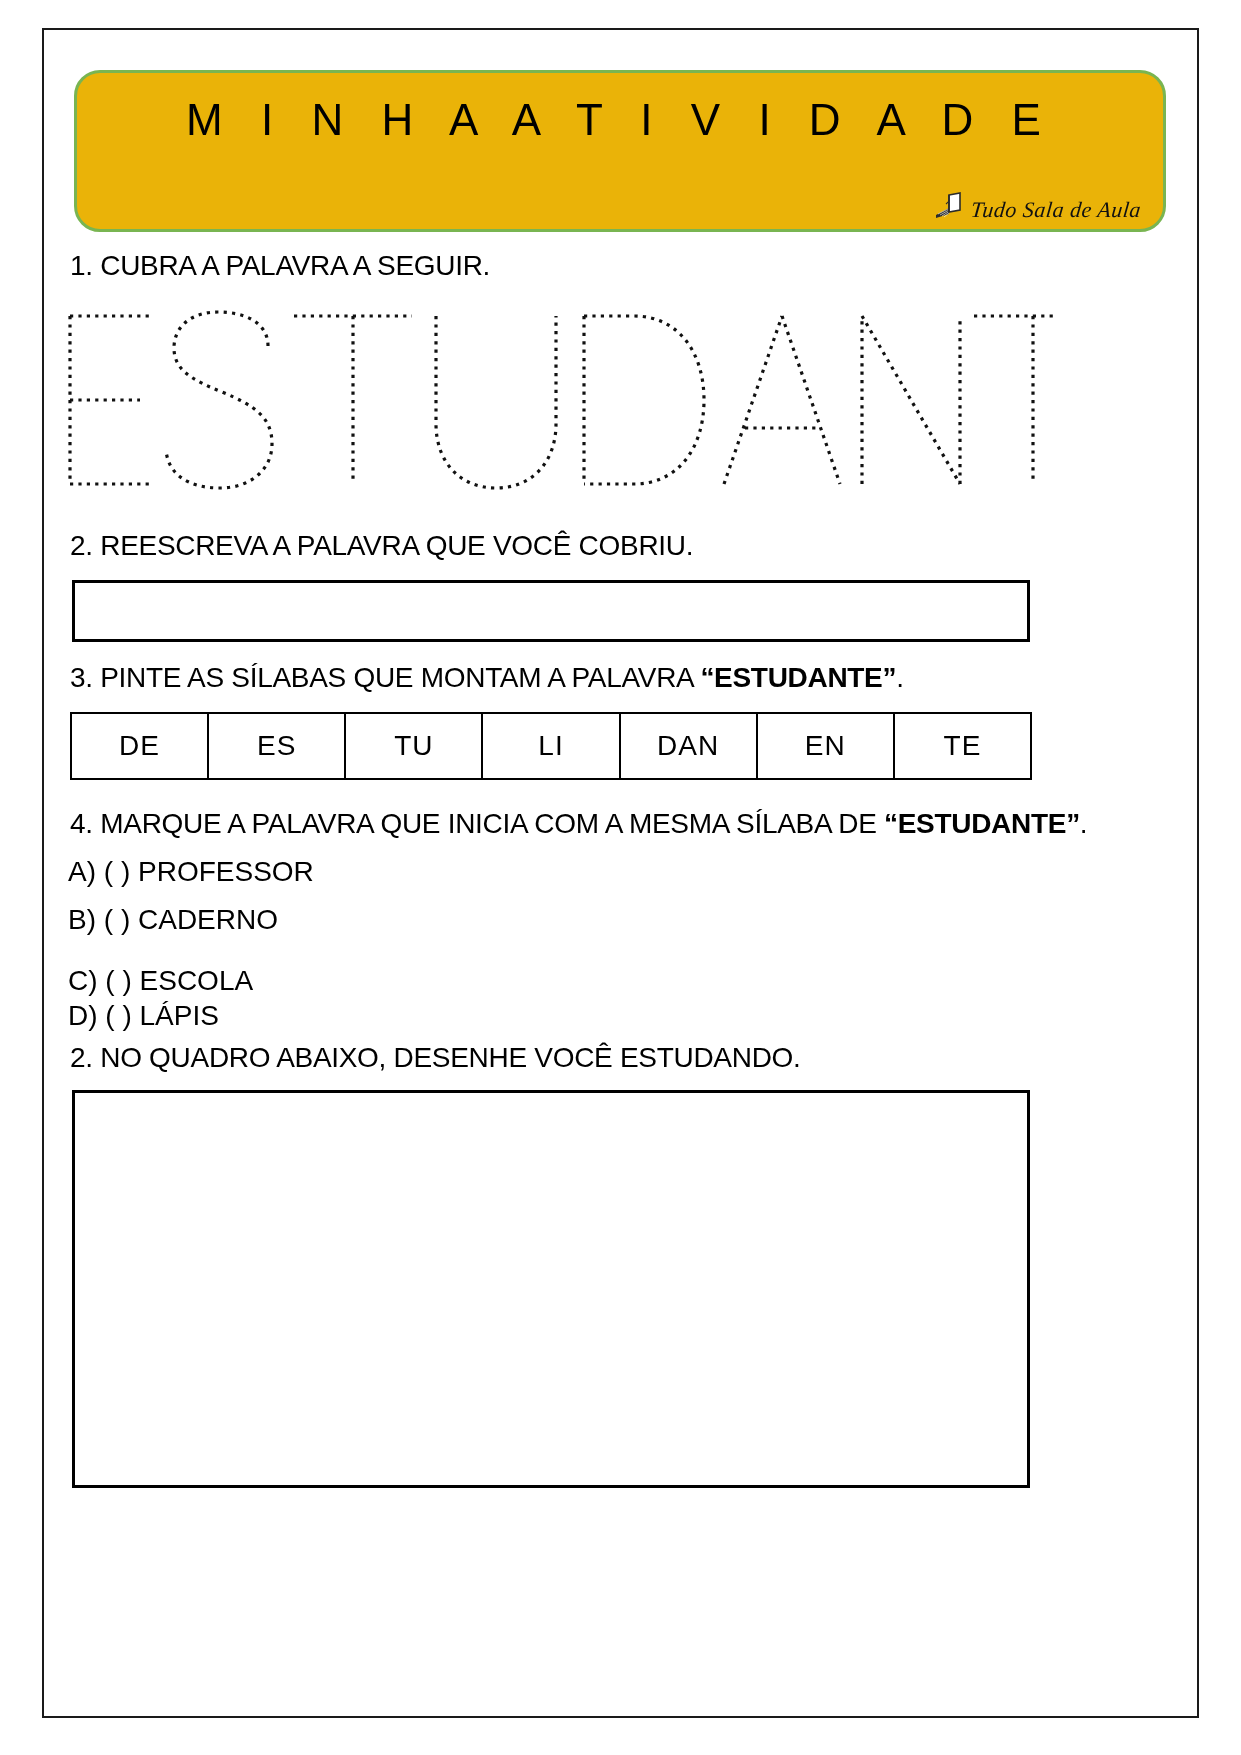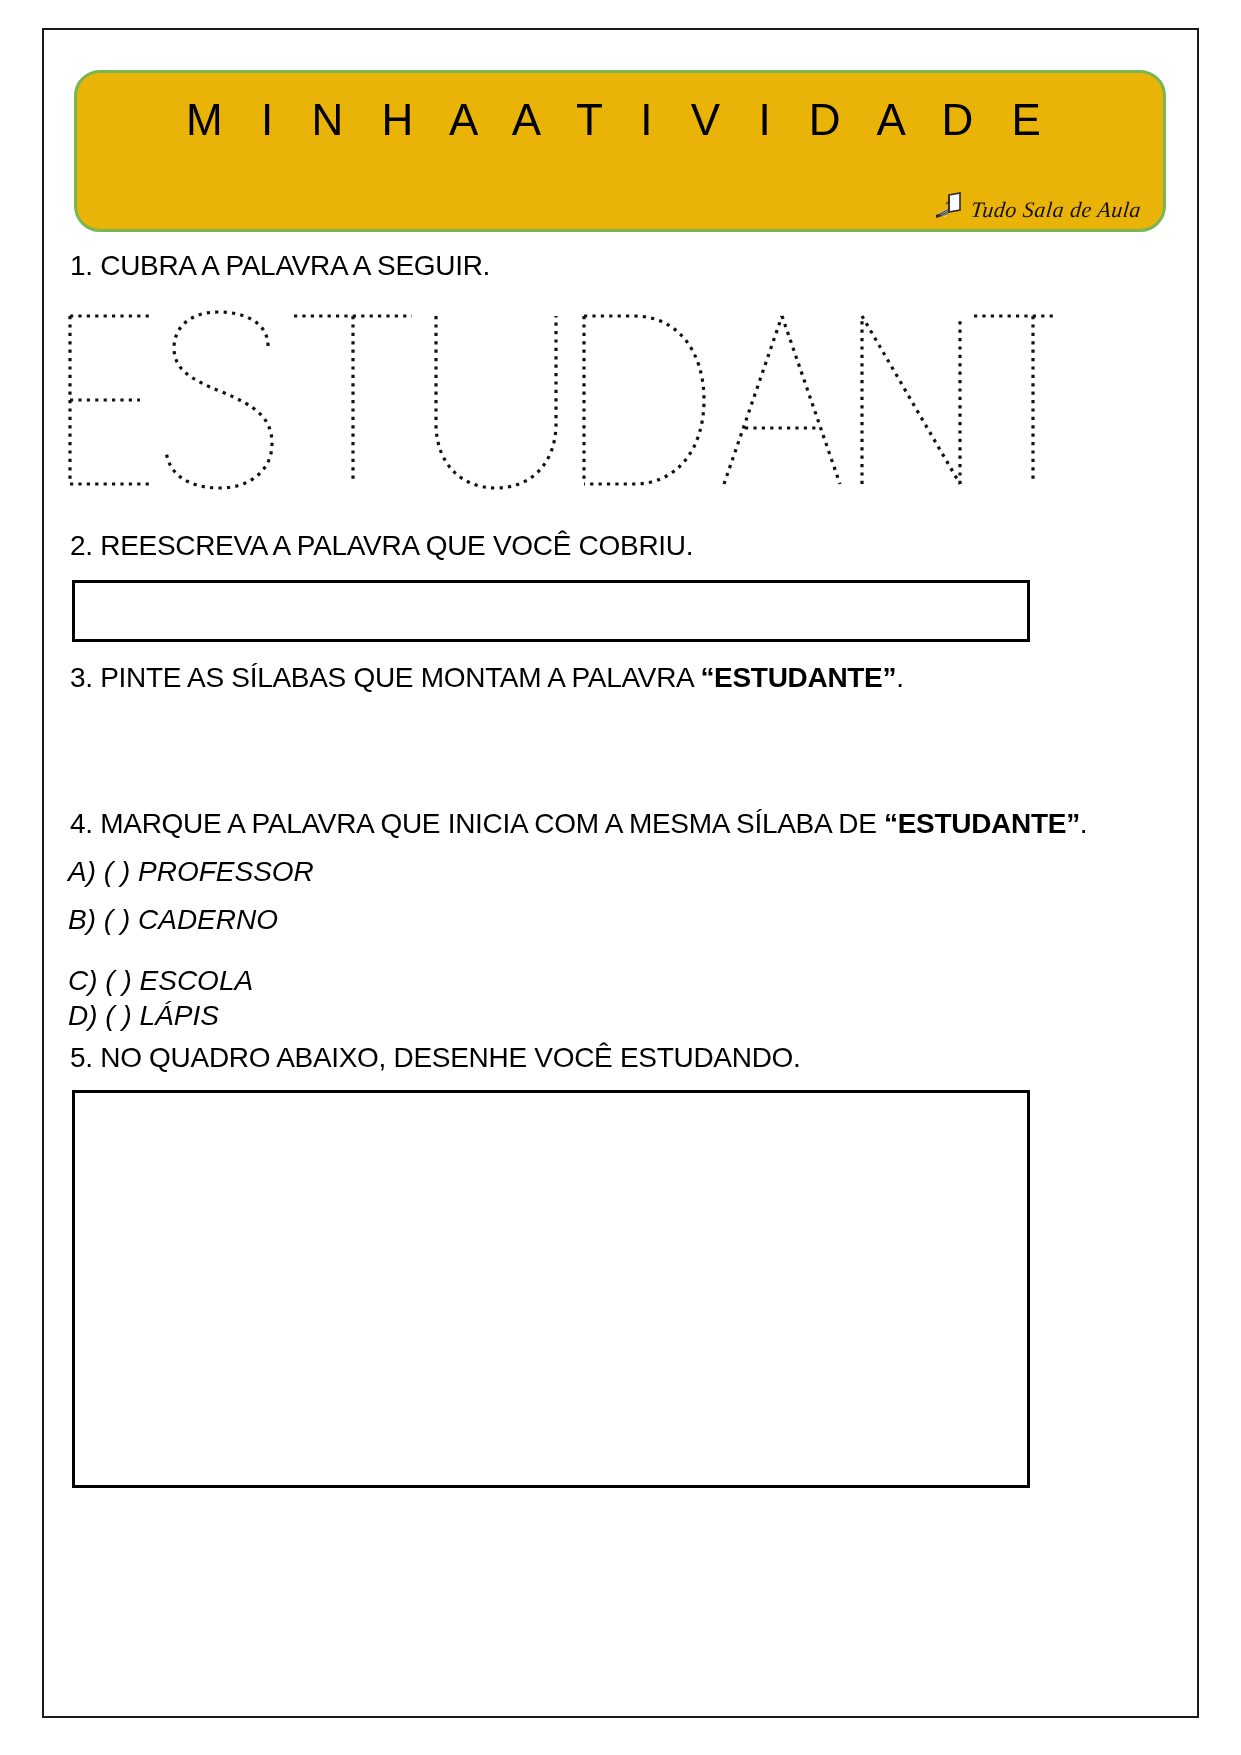--- a/index.html
+++ b/index.html
@@ -162,21 +162,20 @@
   }
 
   
   .alt {
     position: absolute;
     left: 68px;
     font-size: 28px;
     font-family: "Liberation Sans", sans-serif;
     white-space: nowrap;
     letter-spacing: 0px;
-    font-style: italic;
   }
   .alt-a { top: 856px; }
   .alt-b { top: 904px; }
   .alt-c { top: 952px; margin-top: 13px; }
   .alt-d { top: 1000px; }
 
   
   .draw-box {
     position: absolute;
     left: 72px;
@@ -289,20 +288,33 @@
   </div>
 
   <div class="q q2">2. REESCREVA A PALAVRA QUE VOCÊ COBRIU.</div>
 
   <div class="answer-box"></div>
 
   <div class="q q3">
     <span>3. PINTE AS SÍLABAS QUE MONTAM A PALAVRA </span><b>“ESTUDANTE”</b><span>.</span>
   </div>
 
+  <table class="syl-table">
+    <tbody>
+        <tr>
+      <td>DE</td>
+      <td>ES</td>
+      <td>TU</td>
+      <td>LI</td>
+      <td>DAN</td>
+      <td>EN</td>
+      <td>TE</td>
+    </tr>
+  </tbody>
+    </table>
 
   <div class="q q4">
     <span>4. MARQUE A PALAVRA QUE INICIA COM A MESMA SÍLABA DE </span><b>“ESTUDANTE”</b><span>.</span>
   </div>
 
   <div class="alt alt-a">
     <span>A)</span>
     <span>(   )</span>
     <span>PROFESSOR</span>
   </div>
@@ -318,17 +330,17 @@
     <span>(   )</span>
     <span>ESCOLA</span>
   </div>
 
   <div class="alt alt-d">
     <span>D)</span>
     <span>(   )</span>
     <span>LÁPIS</span>
   </div>
 
-  <div class="q q5">5. NO QUADRO ABAIXO, DESENHE VOCÊ ESTUDANDO.</div>
+  <div class="q q5">2. NO QUADRO ABAIXO, DESENHE VOCÊ ESTUDANDO.</div>
 
   <div class="draw-box"></div>
 
 </div>
 
 </body></html>

